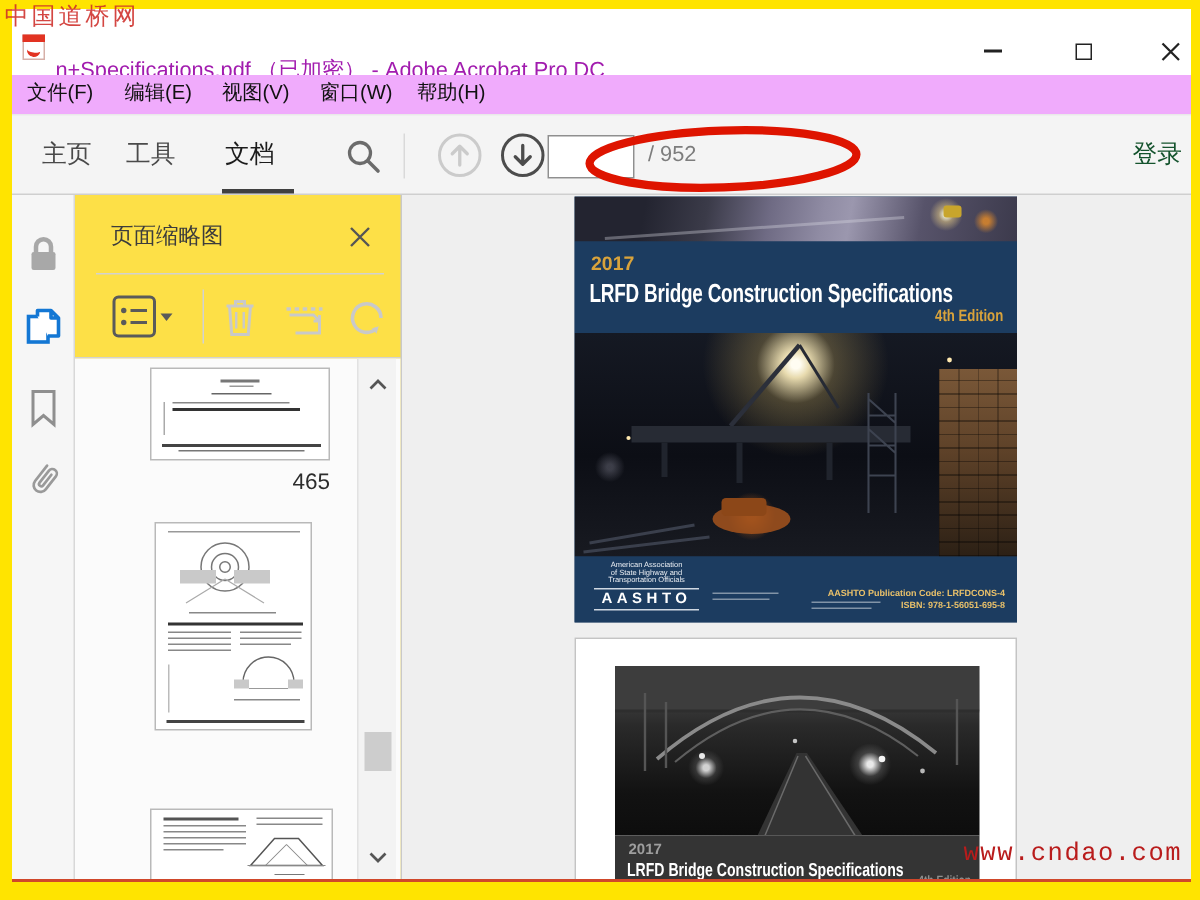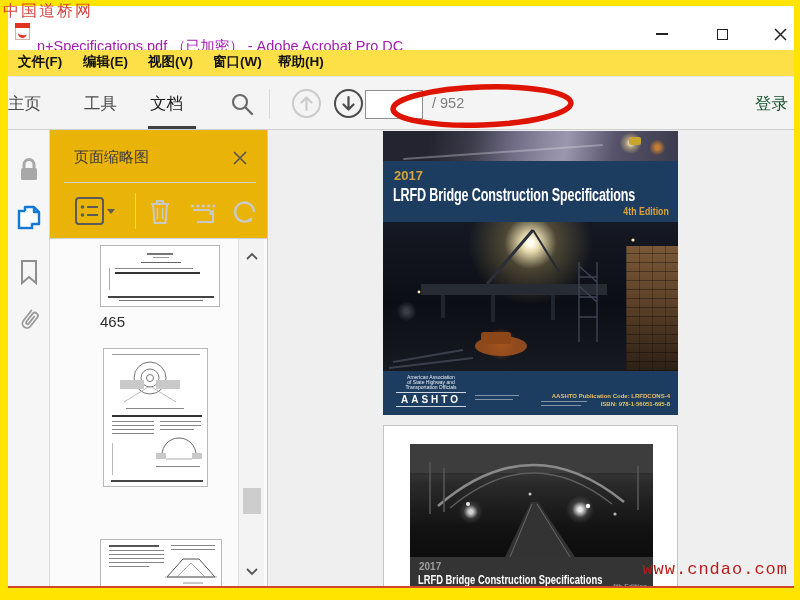--- a/index.html
+++ b/index.html
@@ -18,21 +18,21 @@
   .pdf-icon .glyph { position:absolute; left:2px; top:5px; width:9px; height:9px;
     border-bottom:3px solid #e23322; border-radius:0 0 7px 7px; transform:rotate(8deg); }
   .title-text { position:absolute; left:29px; top:21px; font-size:14.5px; color:#a21caf; white-space:nowrap;margin-top:10px; }
   .win-btn { position:absolute; top:18px; width:26px; height:20px; display:flex;
     align-items:center; justify-content:center; cursor:default; }
   .win-min { left:641px; } .win-max { left:701px; } .win-close { left:759px; }
   .win-min .bar { width:12px; height:2px; background:#222; }
   .win-max .box { width:11px; height:11px; border:1.4px solid #222; }
 
   
-  .menubar { position:relative; height:26px; background:#fde047;font-weight:bold; }
+  .menubar { position:relative; height:26px; background:#f0abfc; }
   .menu-item { position:absolute; top:0; height:26px; line-height:24px; font-size:13.5px; color:#111; padding:0 4px; }
 
   
   .toolbar { position:relative; height:54px; background:#f4f4f4; border-top:1px solid #e9e9e9;
     border-bottom:1px solid #cfcfcf; }
   .tab { position:absolute; top:0; height:53px; line-height:53px; font-size:16.5px; color:#4a4a4a; }
   .tab.active { color:#1c1c1c; }
   .tab-underline { position:absolute; left:140px; bottom:0; width:48px; height:3px; background:#404040; }
   .tb-sep { position:absolute; left:261px; top:12px; width:1px; height:30px; background:#d9d9d9; }
   .icon-btn { position:absolute; background:none; border:none; }
@@ -42,32 +42,32 @@
   .red-ellipse { position:absolute; left:378px; top:4px; pointer-events:none; }
   .sign-in { position:absolute; right:2px; top:0; height:53px; line-height:53px; font-size:16.5px; color:#14532d; padding:0 4px; }
 
   
   .content { position:absolute; left:0; top:124px; width:786px; height:458px; background:#efefef; }
 
   .nav-strip { position:absolute; left:0; top:0; width:42px; height:458px; background:#f6f6f6;
     border-right:1px solid #d8d8d8; }
   .nav-ic { position:absolute; left:0; width:42px; height:44px; display:flex; align-items:center; justify-content:center; }
 
-  .panel { position:absolute; left:42px; top:0; width:218px; height:458px; background:#eab308;
+  .panel { position:absolute; left:42px; top:0; width:218px; height:458px; background:#fde047;
     border-right:1px solid #c9c9c9; overflow:hidden; }
   .panel-title { position:absolute; left:24px; top:18px; font-size:15px; color:#3c3c3c; }
   .panel-close { position:absolute; left:180px; top:18px; width:20px; height:20px; display:flex; align-items:center; justify-content:center; }
   .panel-hr1 { position:absolute; left:14px; top:52px; width:192px; height:1px; background:#d2d2d2; }
   .panel-tools { position:absolute; left:0; top:53px; width:218px; height:55px; }
   .pt-sep { position:absolute; left:85px; top:10px; width:1px; height:36px; background:#d2d2d2; }
   .panel-hr2 { position:absolute; left:0; top:108px; width:218px; height:1px; background:#d2d2d2; }
   .thumb-list { position:absolute; left:0; top:109px; width:218px; height:349px; background:#fbfbfb; overflow:hidden; }
 
   .thumb-page { position:absolute; background:#fff; border:1px solid #b9b9b9; }
-  .thumb-label { position:absolute; font-size:15px; color:#2d2d2d; width:120px; text-align:left; }
+  .thumb-label { position:absolute; font-size:15px; color:#2d2d2d; width:120px; text-align:right; }
   .tl { position:absolute; background:#555; }
 
   .pscroll { position:absolute; left:188px; top:0; width:26px; height:349px; background:#f3f3f3; border-left:1px solid #e2e2e2; }
   .pscroll .thumbbar { position:absolute; left:4px; top:249px; width:18px; height:26px; background:#cdcdcd; }
   .scroll-arrow { position:absolute; left:4px; width:18px; height:18px; display:flex; align-items:center; justify-content:center; }
 
   .collapse-handle { position:absolute; left:263px; top:224px; width:0; height:0;
     border-top:7px solid transparent; border-bottom:7px solid transparent; border-right:9px solid #8a8a8a; }
 
   .doc-area { position:absolute; left:261px; top:0; width:506px; height:458px; background:#efefef; overflow:hidden; }
@@ -153,21 +153,21 @@
 
   <div class="menubar">
     <div class="menu-item" style="left:6px">文件(F)</div>
     <div class="menu-item" style="left:71px">编辑(E)</div>
     <div class="menu-item" style="left:136px">视图(V)</div>
     <div class="menu-item" style="left:201px">窗口(W)</div>
     <div class="menu-item" style="left:266px">帮助(H)</div>
   </div>
 
   <div class="toolbar">
-    <div class="tab" style="left:0">主页</div>
+    <div class="tab" style="left:20px">主页</div>
     <div class="tab" style="left:76px">工具</div>
     <div class="tab active" style="left:142px">文档</div>
     <div class="tab-underline"></div>
 
     <div class="icon-btn" style="left:221px; top:14px;">
       <svg width="26" height="26" viewBox="0 0 26 26">
         <circle cx="11" cy="11" r="7" fill="none" stroke="#6b6b6b" stroke-width="2.2"></circle>
         <path d="M16.5 16.5 L23 23" stroke="#6b6b6b" stroke-width="2.4" stroke-linecap="round"></path>
       </svg>
     </div>

